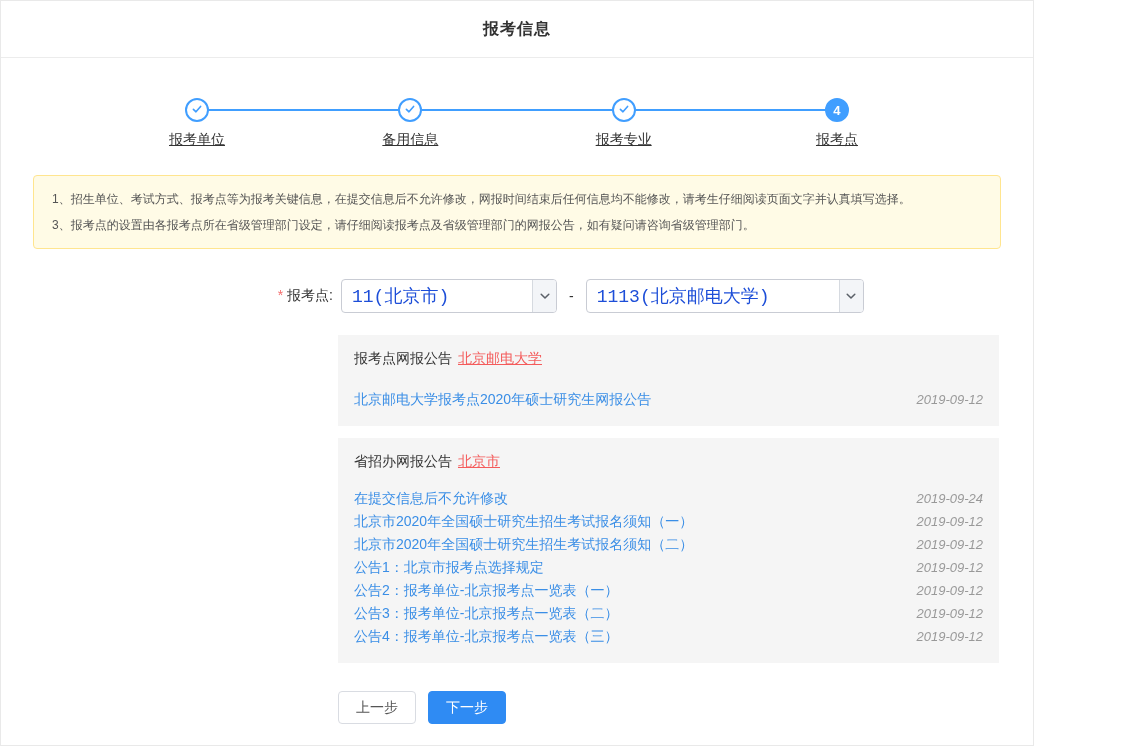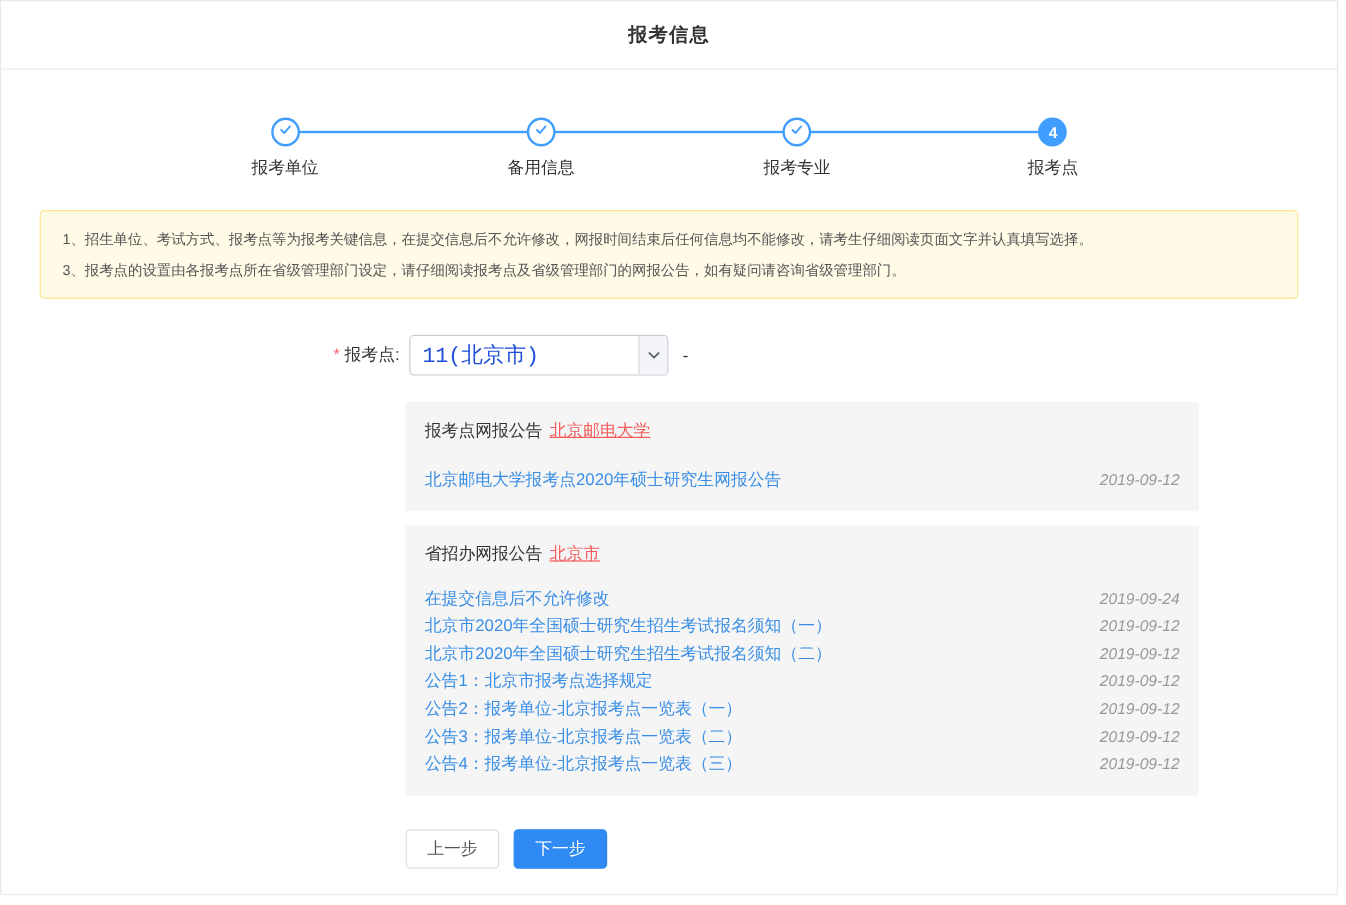--- a/index.html
+++ b/index.html
@@ -1,31 +1,31 @@
 <!DOCTYPE html>
 <html><head>
 <meta charset="utf-8">
 <style>
   * { margin:0; padding:0; box-sizing:border-box; }
   html,body { background:#fff; }
   body { font-family:"Liberation Sans", sans-serif; color:#333; }
-  .page { width:1115px; height:746px; background:#fff; border:1px solid #e9e9e9; overflow:hidden; }
+  .page { width:1034px; height:746px; background:#fff; border:1px solid #e9e9e9; overflow:hidden; }
 
   
   .header { height:57px; border-bottom:1px solid #ececec; display:flex; align-items:center; justify-content:center; }
   .page-title { font-size:16px; font-weight:bold; color:#333; letter-spacing:1px; }
 
   
   .stepper { width:720px; margin:40px auto 0; position:relative; display:flex; justify-content:space-between; }
   .step-line { position:absolute; top:11px; left:40px; right:40px; height:2px; background:#409EFF; z-index:0; }
   .step { width:80px; display:flex; flex-direction:column; align-items:center; position:relative; z-index:1; }
   .step-circle { width:24px; height:24px; border-radius:50%; background:#fff; border:2px solid #409EFF;
                  display:flex; align-items:center; justify-content:center; }
   .step-circle.current { background:#409EFF; color:#fff; font-size:13px; font-weight:bold; }
-  .step-label { margin-top:9px; font-size:14px; color:#333; }
+  .step-label { margin-top:9px; font-size:14px; color:#333;text-decoration:underline; }
 
   
   .notice { margin:26px 32px 0; background:#fffbe6; border:1px solid #ffe58f; border-radius:4px; padding:10px 18px; }
   .notice p { font-size:12px; color:#555; line-height:26px; }
 
   
   .form-row { margin-top:30px; display:flex; align-items:center; }
   .form-label { width:340px; text-align:right; font-size:14px; color:#333; padding-right:8px; white-space:nowrap; }
   .required { color:#f56c6c; margin-right:4px; }
   .select { height:34px; border:1px solid #c9ccd4; border-radius:4px; background:#fff; display:flex;
@@ -121,20 +121,28 @@
       <div class="select-value">11(北京市)</div>
       <div class="select-arrow">
         <svg width="12" height="12" viewBox="0 0 12 12">
             <path d="M2.2 4.2 L6 8 L9.8 4.2" fill="none" stroke="#5a6068" stroke-width="1.5" stroke-linecap="round" stroke-linejoin="round"></path>
           </svg>
       </div>
     </div>
 
     <span class="select-sep">-</span>
 
+    <div class="select select-site">
+      <div class="select-value">1113(北京邮电大学)</div>
+      <div class="select-arrow">
+        <svg width="12" height="12" viewBox="0 0 12 12">
+            <path d="M2.2 4.2 L6 8 L9.8 4.2" fill="none" stroke="#5a6068" stroke-width="1.5" stroke-linecap="round" stroke-linejoin="round"></path>
+          </svg>
+      </div>
+    </div>
   </div>
 
   <div class="panel panel-1">
     <div class="panel-title">
       <span>报考点网报公告</span><span class="highlight">北京邮电大学</span>
     </div>
     <div class="panel-row single">
       <a class="panel-link">北京邮电大学报考点2020年硕士研究生网报公告</a>
       <span class="panel-date">2019-09-12</span>
     </div>

